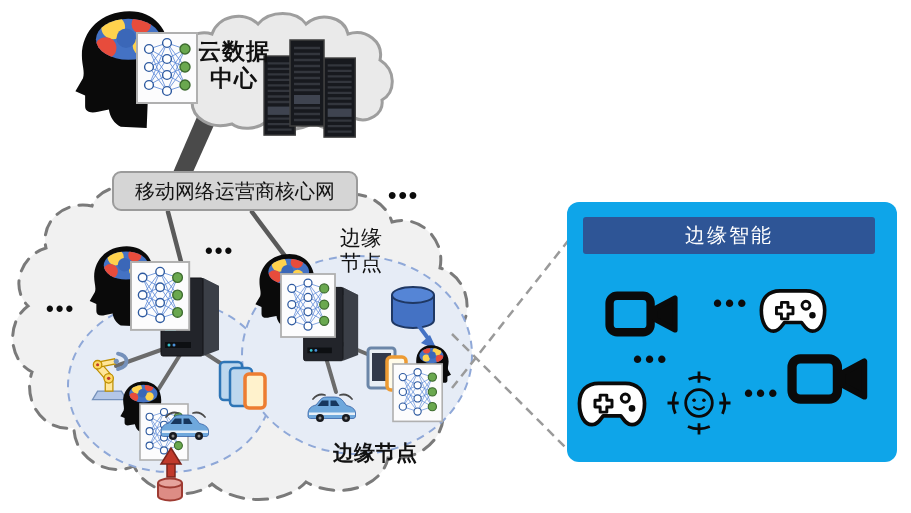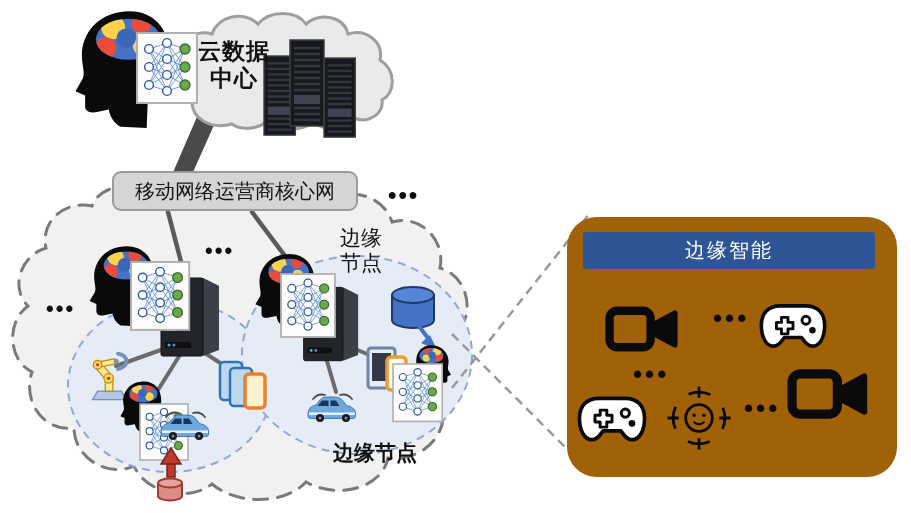--- a/index.html
+++ b/index.html
@@ -13,22 +13,22 @@
             background:#d5d5d5;border:2px solid #9b9b9b;border-radius:9px;
             font-size:20px;line-height:36px;text-align:center;color:#141414;margin-left:16px;}
   .lbl-edge-node{left:340px;top:225px;width:52px;font-size:21px;font-weight:normal;line-height:1.2;
                  word-break:break-all;}
   .lbl-terminal{left:333px;top:439px;font-size:21px;font-weight:bold;white-space:nowrap;}
   .dots{position:absolute;font-weight:bold;color:#0c0c0c;letter-spacing:2px;line-height:1;}
   .dots-top{left:388px;top:183px;font-size:24px;}
   .dots-left{left:46px;top:298px;font-size:22px;}
   .dots-mid{left:205px;top:240px;font-size:22px;}
   
-  .panel{position:absolute;left:567px;top:217px;width:330px;height:260px;
-         background:#a16207;border-radius:30px;}
+  .panel{position:absolute;left:567px;top:202px;width:330px;height:260px;
+         background:#0ea5e9;border-radius:12px;}
   .panel-header{position:absolute;left:16px;top:15px;width:292px;height:37px;
                 background:#2e5596;border-radius:3px;color:#ffffff;font-size:20px;
                 line-height:37px;text-align:center;letter-spacing:2px;}
   .picon{position:absolute;}
   .pdots{position:absolute;font-size:26px;font-weight:bold;color:#0c0c0c;letter-spacing:3px;line-height:1;}
 </style>
 </head>
 <body>
 
 <div id="stage">

